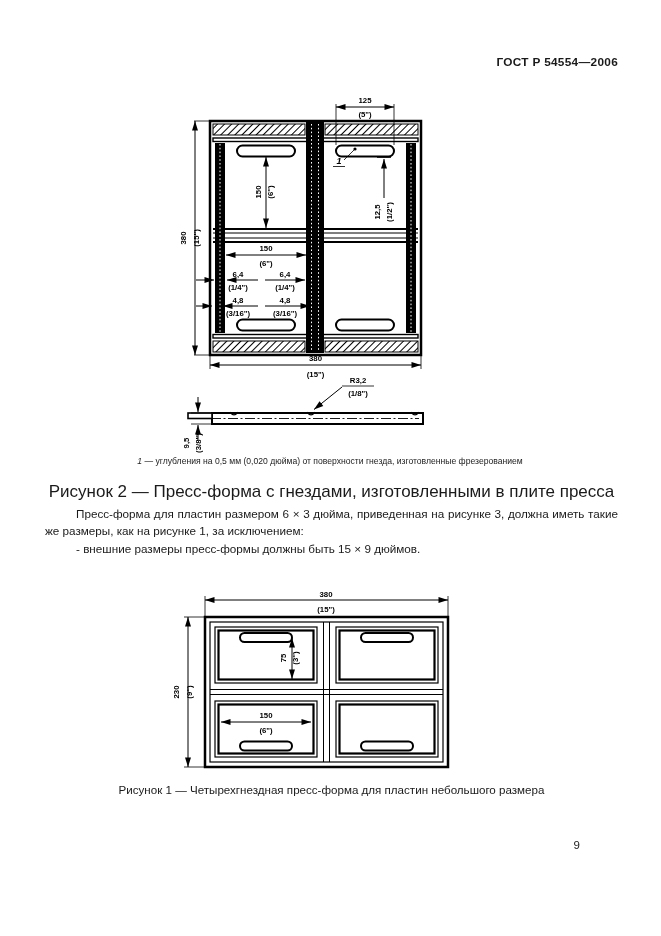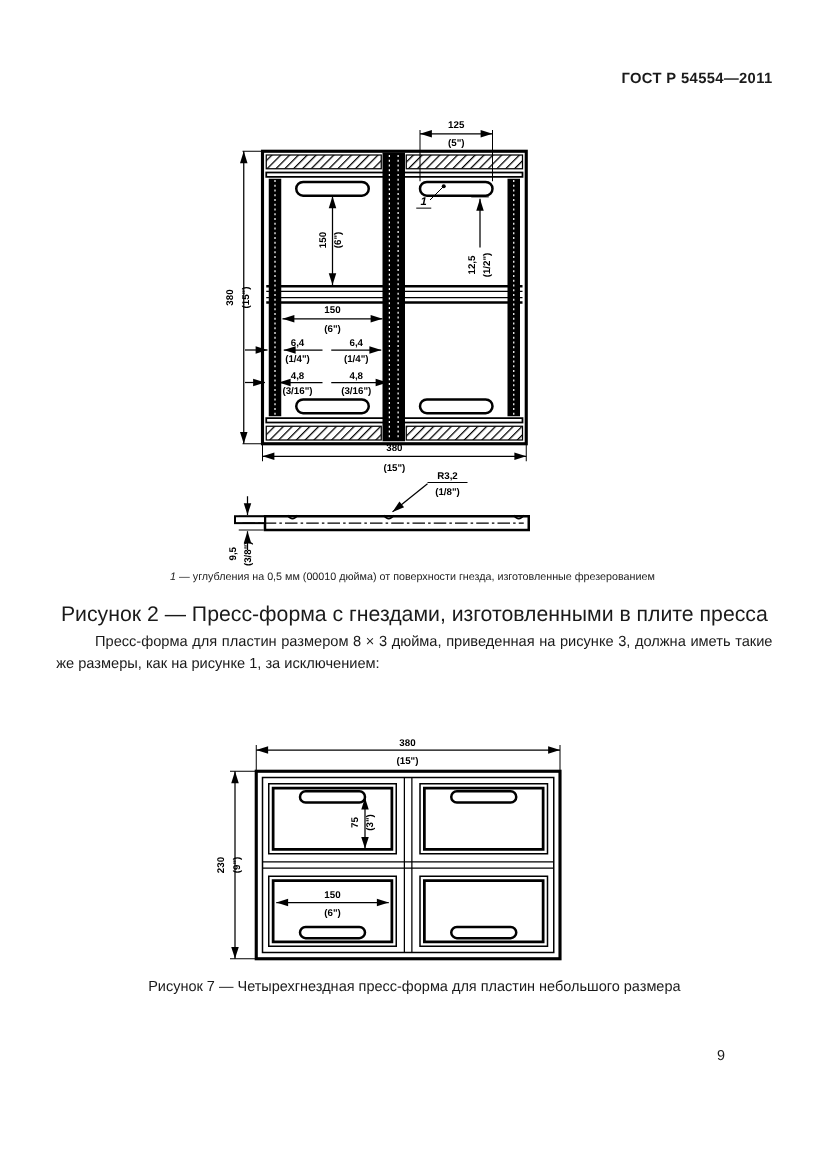--- a/index.html
+++ b/index.html
@@ -24,21 +24,21 @@
     font-family:"Liberation Sans", sans-serif; font-size:7.8px; font-weight:bold; fill:#000;
   }
   svg .callout-t { font-style:italic; font-size:9px; }
   svg .dim { stroke:#000; stroke-width:1; }
   svg .ext { stroke:#000; stroke-width:0.8; }
   svg .thin { stroke:#000; stroke-width:1.2; fill:none; }
 </style>
 </head>
 <body>
 
-<div id="header" class="abs">ГОСТ Р 54554—2011</div>
+<div id="header" class="abs">ГОСТ Р 54554—2006</div>
 
 <div id="fig2-wrap" class="abs">
 <svg width="290" height="380" viewBox="0 0 290 380">
   <defs>
     <pattern id="hatch" patternUnits="userSpaceOnUse" width="5" height="5" patternTransform="rotate(45)">
       <rect width="5" height="5" fill="#fff"></rect>
       <line x1="0" y1="0" x2="0" y2="5" stroke="#000" stroke-width="2"></line>
     </pattern>
     <marker id="aE" markerUnits="userSpaceOnUse" markerWidth="11" markerHeight="8" refX="10" refY="4" orient="auto">
       <path d="M0.5,1 L10,4 L0.5,7 Z" fill="#000"></path>
@@ -171,27 +171,28 @@
     <line class="dim" x1="30" y1="309" x2="30" y2="324" marker-end="url(#aE)"></line>
     <line class="dim" x1="30" y1="352" x2="30" y2="337" marker-end="url(#aE)"></line>
     <text transform="rotate(-90 21 355)" x="21" y="355" text-anchor="middle">9,5</text>
     <text transform="rotate(-90 33 355)" x="33" y="355" text-anchor="middle">(3/8")</text>
   </g>
 </svg>
 </div>
 
 <div id="footnote2" class="abs">
   <span class="fn-ref">1</span>
-  <span>— углубления на 0,5 мм (00010 дюйма) от поверхности гнезда, изготовленные фрезерованием</span>
+  <span>— углубления на 0,5 мм (0,020 дюйма) от поверхности гнезда, изготовленные фрезерованием</span>
 </div>
 
 <div id="caption2" class="abs">Рисунок 2 — Пресс-форма с гнездами, изготовленными в плите пресса</div>
 
 <div id="text1" class="abs">
-  <p class="indent">Пресс-форма для пластин размером 8 × 3 дюйма, приведенная на рисунке 3, должна иметь такие же размеры, как на рисунке 1, за исключением:</p>
+  <p class="indent">Пресс-форма для пластин размером 6 × 3 дюйма, приведенная на рисунке 3, должна иметь такие же размеры, как на рисунке 1, за исключением:</p>
+  <p class="indent">- внешние размеры пресс-формы должны быть 15 × 9 дюймов.</p>
 </div>
 
 <div id="fig3-wrap" class="abs">
 <svg width="300" height="185" viewBox="0 0 300 185">
   <g>
     <rect x="35" y="29" width="243" height="150" fill="#fff" stroke="#000" stroke-width="2.5"></rect>
     <rect x="40" y="34" width="233" height="140" fill="none" stroke="#000" stroke-width="1.2"></rect>
 
     <line x1="153.5" y1="34" x2="153.5" y2="174" stroke="#000" stroke-width="1"></line>
     <line x1="159.5" y1="34" x2="159.5" y2="174" stroke="#000" stroke-width="1"></line>
@@ -244,19 +245,19 @@
   </g>
 
   <g>
     <line class="dim" x1="51" y1="134" x2="141" y2="134" marker-start="url(#aS)" marker-end="url(#aE)"></line>
     <text x="96" y="130" text-anchor="middle">150</text>
     <text x="96" y="144.5" text-anchor="middle">(6")</text>
   </g>
 </svg>
 </div>
 
-<div id="caption3" class="abs">Рисунок 7 — Четырехгнездная пресс-форма для пластин небольшого размера</div>
+<div id="caption3" class="abs">Рисунок 1 — Четырехгнездная пресс-форма для пластин небольшого размера</div>
 
 <div id="text2" class="abs">
   <p class="indent"></p>
 </div>
 
 <div id="pagenum" class="abs">9</div>
 
 </body></html>

